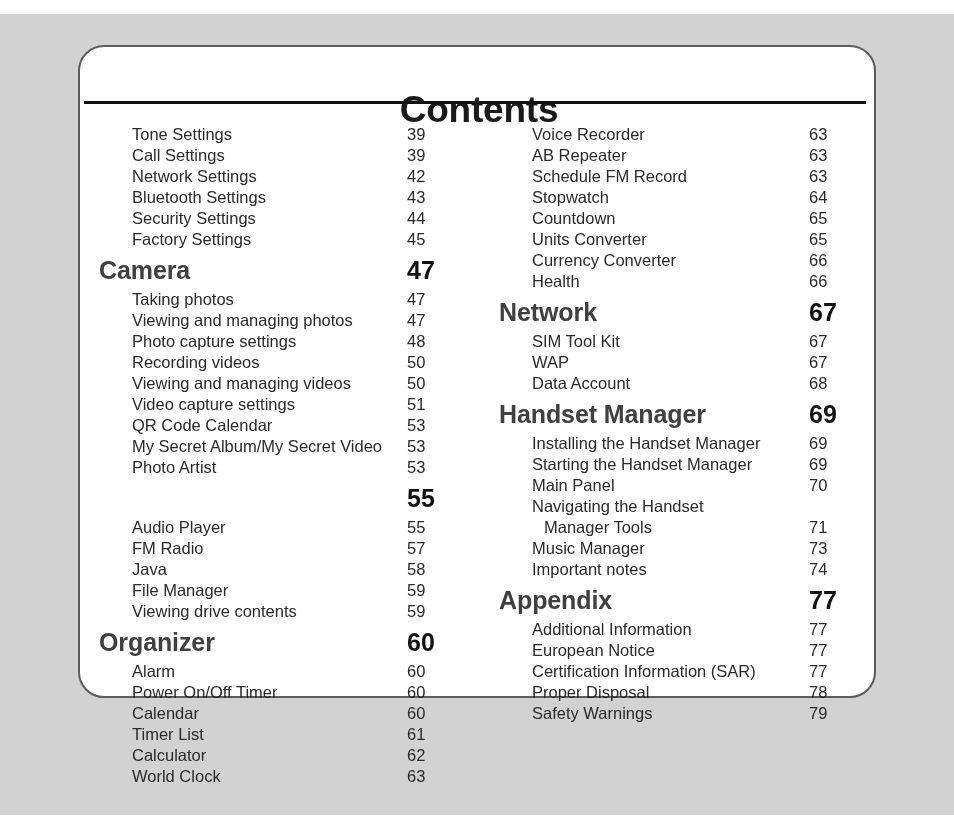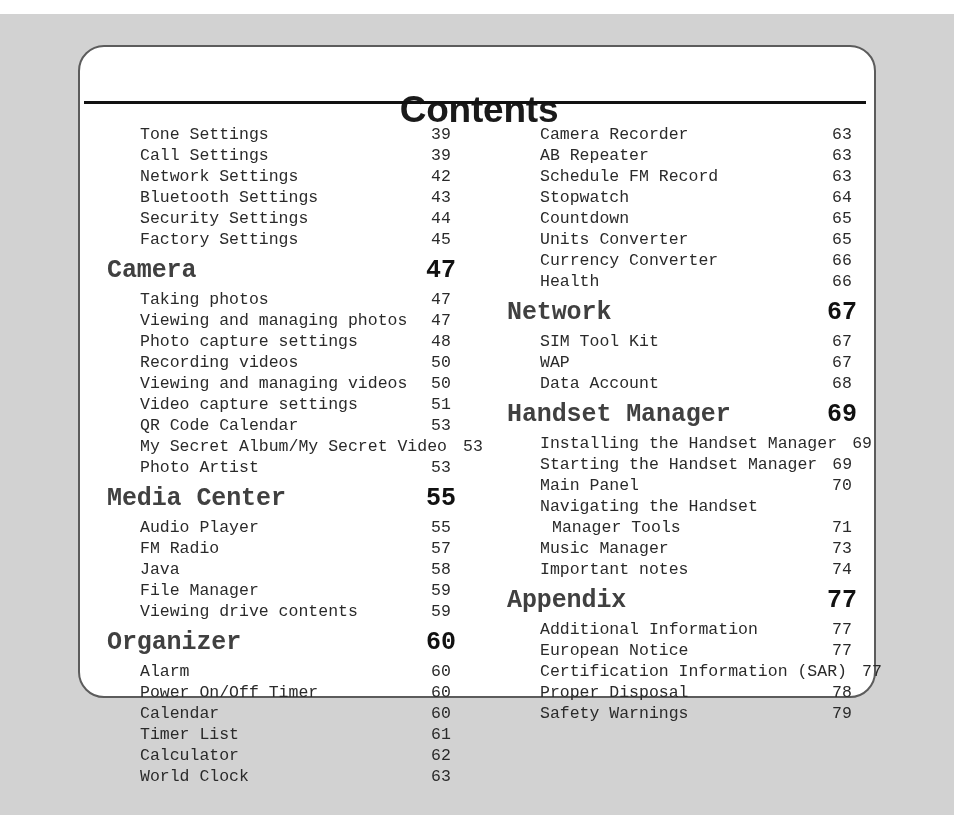--- a/index.html
+++ b/index.html
@@ -54,25 +54,24 @@
   .title-rule {
     position: absolute;
     left: 4px;
     top: 54px;
     width: 782px;
     height: 3px;
     background: #111111;
   }
   .columns {
     position: absolute;
-    left: 16px;
+    left: 8px;
     top: 78px;
     width: 798px;
     height: 650px;
-    font-family: Liberation Mono, monospace;
   }
   .col {
     position: absolute;
     top: 0;
     width: 360px;
   }
   .col-left  { left: 11px;  }
   .col-right { left: 411px; }
 
   .toc-row {
@@ -82,21 +81,21 @@
   }
   .toc-row .label {
     flex: 0 0 auto;
     white-space: nowrap;
   }
   .toc-row .filler {
     flex: 1 1 auto;
   }
   .toc-row .pageno {
     flex: 0 0 auto;
-    text-align: center;
+    text-align: left;
     white-space: nowrap;
   }
 
   
   .row-chapter {
     height: 34px;
     padding-top: 5px;
   }
   .row-chapter .label {
     font-size: 25px;
@@ -224,21 +223,20 @@
             <span class="label">My Secret Album/My Secret Video</span>
             <span class="filler"></span>
             <span class="pageno">53</span>
           </div>
           <div class="toc-row row-entry">
             <span class="label">Photo Artist</span>
             <span class="filler"></span>
             <span class="pageno">53</span>
           </div>
           <div class="toc-row row-chapter">
-            <span class="label">Media Center</span>
             <span class="filler"></span>
             <span class="pageno">55</span>
           </div>
           <div class="toc-row row-entry">
             <span class="label">Audio Player</span>
             <span class="filler"></span>
             <span class="pageno">55</span>
           </div>
           <div class="toc-row row-entry">
             <span class="label">FM Radio</span>
@@ -291,21 +289,21 @@
             <span class="pageno">62</span>
           </div>
           <div class="toc-row row-entry">
             <span class="label">World Clock</span>
             <span class="filler"></span>
             <span class="pageno">63</span>
           </div>
         </div>
       <div class="col col-right">
           <div class="toc-row row-entry">
-            <span class="label">Camera Recorder</span>
+            <span class="label">Voice Recorder</span>
             <span class="filler"></span>
             <span class="pageno">63</span>
           </div>
           <div class="toc-row row-entry">
             <span class="label">AB Repeater</span>
             <span class="filler"></span>
             <span class="pageno">63</span>
           </div>
           <div class="toc-row row-entry">
             <span class="label">Schedule FM Record</span>

